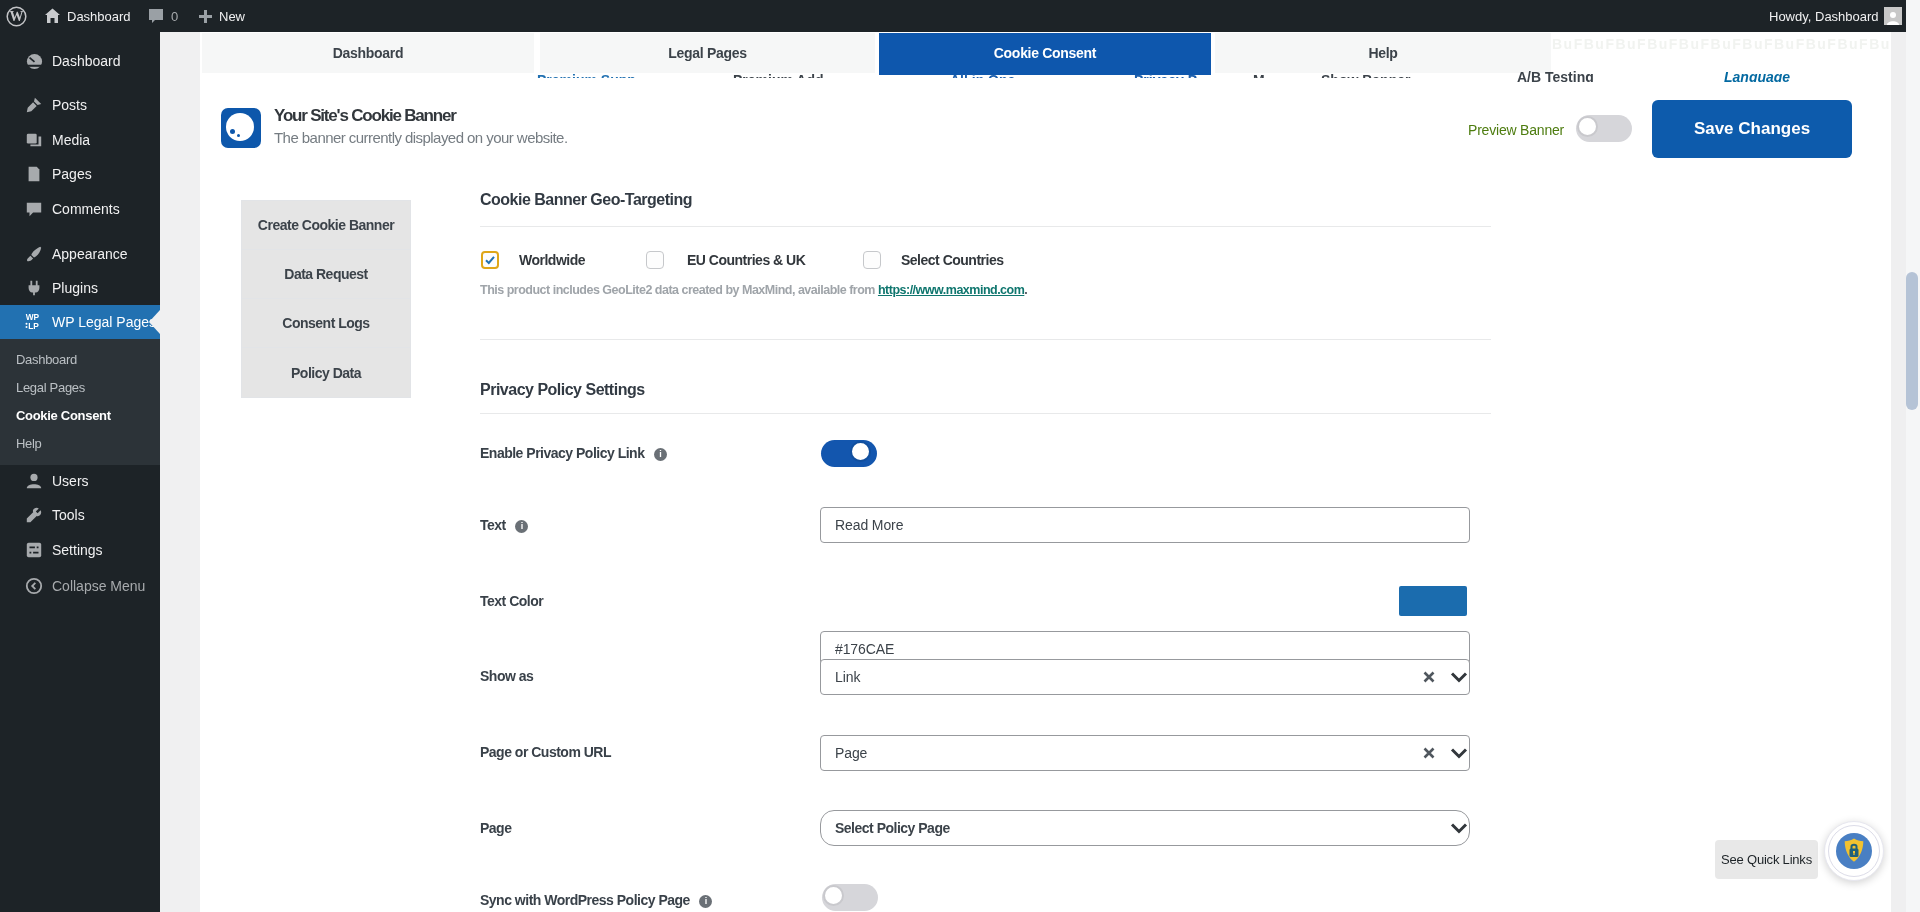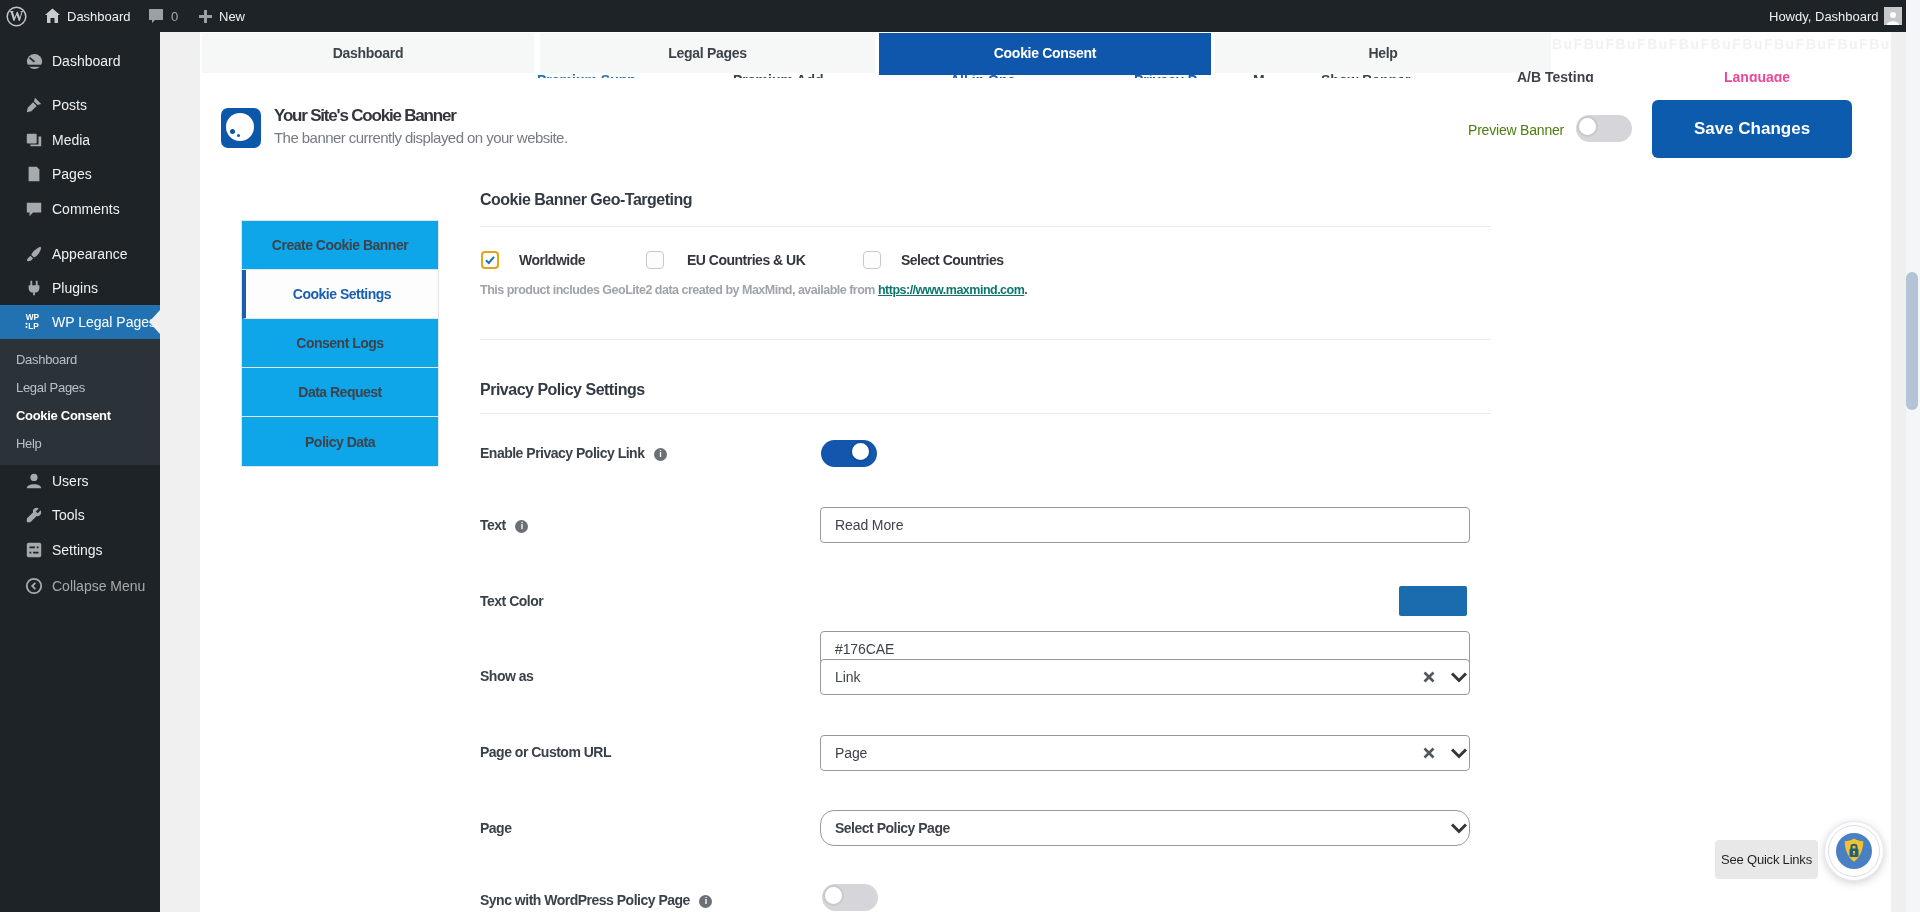--- a/index.html
+++ b/index.html
@@ -50,43 +50,42 @@
 
   <div class="abs" style="left:330px; top:34px; width:1361px; height:12px; overflow:hidden; font-size:14px; font-weight:bold; color:#3c434a;">
     <span class="abs" style="left:7px; top:6px; color:#2271b1;">Premium Supp</span>
     <span class="abs" style="left:203px; top:6px; color:#3c434a;">Premium Add</span>
     <span class="abs" style="left:420px; top:6px; color:#1c5fad;">All in One</span>
     <span class="abs" style="left:604px; top:6px; color:#1c5fad;">Privacy P</span>
     <span class="abs" style="left:723px; top:6px;">M</span>
     <span class="abs" style="left:791px; top:6px;">Show Banner</span>
   </div>
   <div class="abs" style="left:1317px; top:37px; font-size:14px; font-weight:bold; color:#3c434a;">A/B Testing</div>
-  <div class="abs" style="left:1524px; top:37px; font-size:14px; font-weight:bold; color:#ec4899;">Language</div>
+  <div class="abs" style="left:1524px; top:37px; font-size:14px; font-weight:bold; color:#0369a1;font-style:italic;">Language</div>
 
   <div class="abs" style="left:1352px; top:4px; width:340px; height:16px; overflow:hidden; font-size:14px; font-weight:bold; color:#f1f3f0; letter-spacing:1.5px; white-space:nowrap;">BuFBuFBuFBuFBuFBuFBuFBuFBuFBuFBuFBuF</div>
 
   <div id="band"></div>
   <div class="abs" style="left:21px; top:76px; width:40px; height:40px; border-radius:7px; background:#0d57ab;">
     <div class="abs" style="left:5px; top:5px; width:28px; height:28px; border-radius:50%; background:#fff;"></div>
     <div class="abs" style="left:9px; top:21px; width:5px; height:5px; border-radius:50%; background:#0d57ab;"></div>
     <div class="abs" style="left:16px; top:26px; width:3px; height:3px; border-radius:50%; background:#0d57ab;"></div>
   </div>
   <div class="abs" style="left:74px; top:74px; font-size:17px; letter-spacing:-1.2px; font-weight:bold; color:#32373c;">Your Site's Cookie Banner</div>
   <div class="abs" style="left:74px; top:97px; font-size:15px; letter-spacing:-0.55px; color:#757c82;">The banner currently displayed on your website.</div>
   <div class="abs" style="left:1268px; top:90px; font-size:14px; letter-spacing:-0.2px; color:#4d7c0f;">Preview Banner</div>
   <div class="toggle" style="left:1376px; top:83px; background:#d6d6da;">
       <div class="knob" style="left:1px; border-color:#c9c9cd;"></div>
     </div>
   <div class="abs" style="left:1452px; top:68px; width:200px; height:58px; background:#0d5bac; border-radius:6px; color:#fff; font-size:17px; font-weight:bold; display:flex; align-items:center; justify-content:center;">Save Changes</div>
 
-  <div class="abs" style="left:41px; top:188px; width:198px; border:1px solid #e2e4e7; background:#0ea5e9;">
+  <div class="abs" style="left:41px; top:168px; width:170px; border:1px solid #e2e4e7; background:#e5e5e5;">
     <div style="height:49px; border-bottom:1px solid #e2e4e7; display:flex; align-items:center; justify-content:center; font-size:14px; letter-spacing:-0.5px; font-weight:bold; color:#3c434a;">Create Cookie Banner</div>
-    <div style="height:49px; border-bottom:1px solid #e2e4e7; display:flex; align-items:center; justify-content:center; font-size:14px; letter-spacing:-0.5px; font-weight:bold; color:#1a60ae; background:#fdfdfd; border-left:4px solid #1a5fa8;">Cookie Settings</div>
+    <div style="height:49px; border-bottom:1px solid #e2e4e7; display:flex; align-items:center; justify-content:center; font-size:14px; letter-spacing:-0.5px; font-weight:bold; color:#3c434a;">Data Request</div>
     <div style="height:49px; border-bottom:1px solid #e2e4e7; display:flex; align-items:center; justify-content:center; font-size:14px; letter-spacing:-0.5px; font-weight:bold; color:#3c434a;">Consent Logs</div>
-    <div style="height:49px; border-bottom:1px solid #e2e4e7; display:flex; align-items:center; justify-content:center; font-size:14px; letter-spacing:-0.5px; font-weight:bold; color:#3c434a;">Data Request</div>
     <div style="height:49px; display:flex; align-items:center; justify-content:center; font-size:14px; letter-spacing:-0.5px; font-weight:bold; color:#3c434a;">Policy Data</div>
   </div>
 
   <div class="h2" style="top:159px;">Cookie Banner Geo-Targeting</div>
   <div class="hr" style="top:194px;"></div>
   <div class="cb" style="left:281px; top:219px; border:2px solid #dfa618; display:flex; align-items:center; justify-content:center;">
     <svg width="12" height="12" viewBox="0 0 12 12">
         <path d="M2 6.2 L4.8 9 L10 2.8" stroke="#2271b1" stroke-width="2" fill="none"></path>
       </svg>
   </div>

